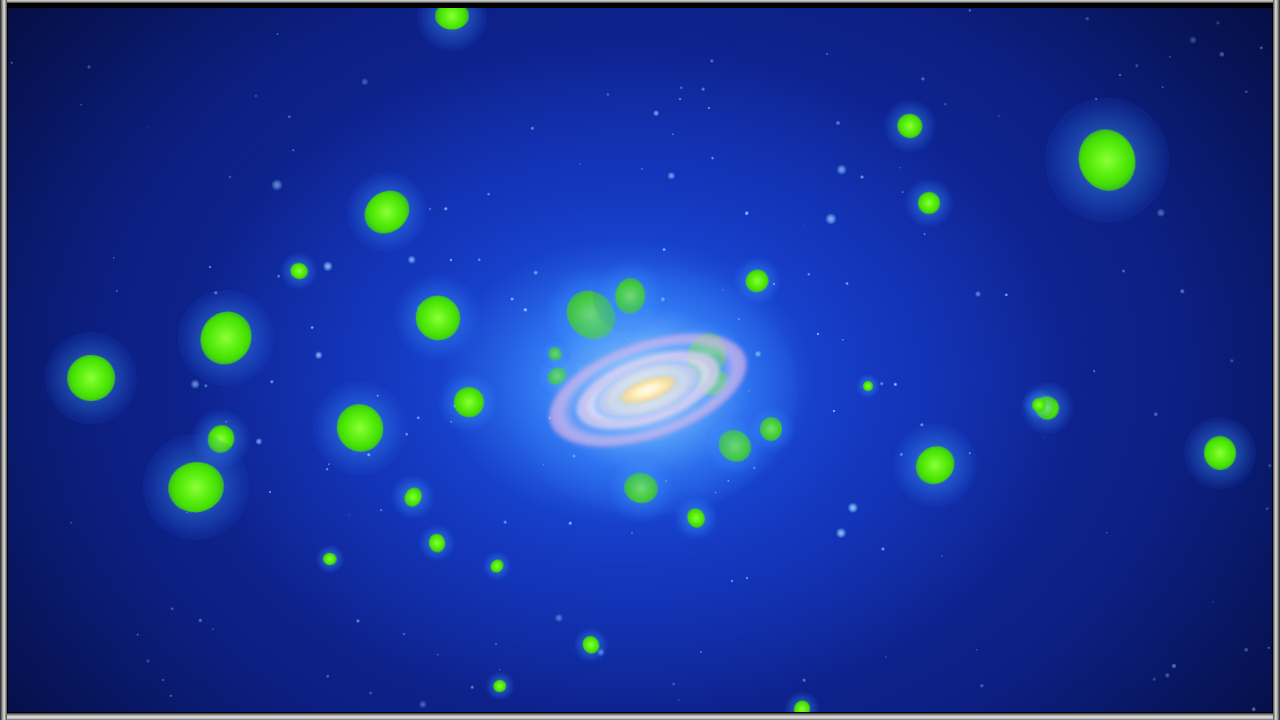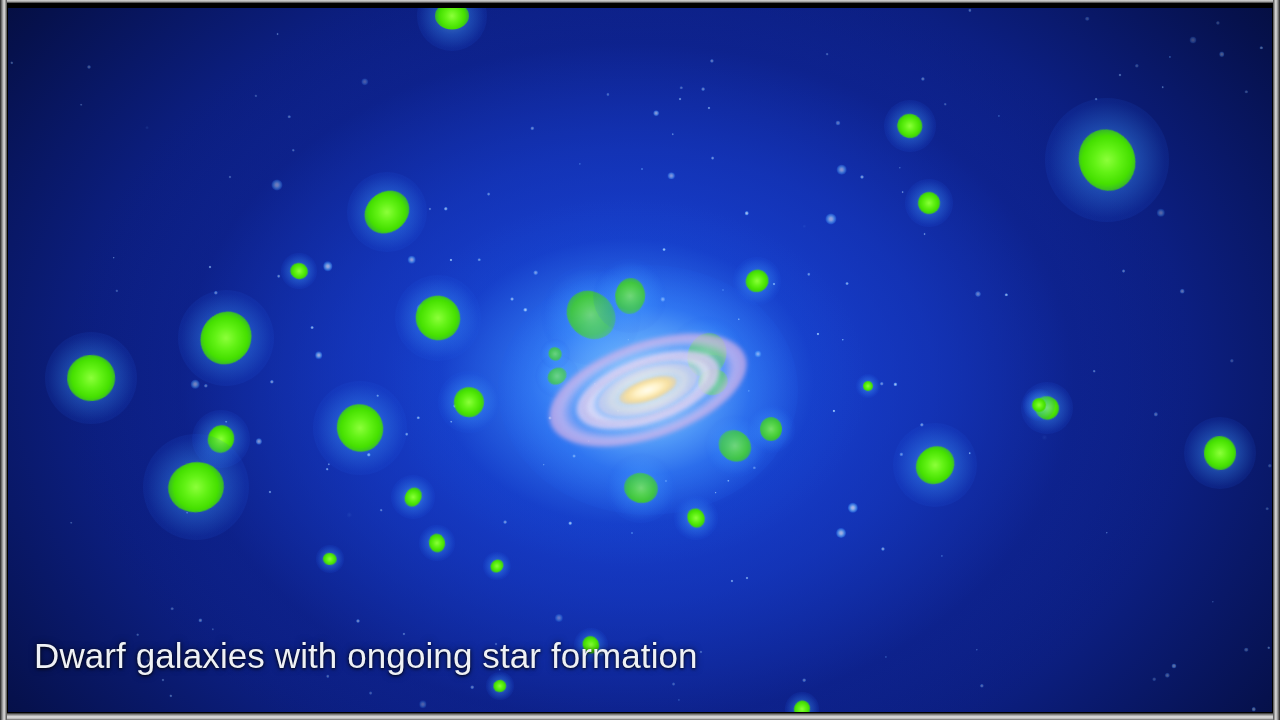--- a/index.html
+++ b/index.html
@@ -508,20 +508,19 @@
     <div id="spiral">
       <div class="glow"></div>
       <div class="disk arm-outer"></div>
       <div class="disk arm-mid"></div>
       <div class="dustlane"></div>
       <div class="disk arm-inner"></div>
       <div class="bulge"></div>
     </div>
   </div>
 
-  <div id="caption">Dwarf galaxies with ongoing star formation</div>
 
   <div id="bevel-top"></div>
   <div id="bevel-bottom"></div>
   <div id="bevel-left"></div>
   <div id="bevel-right"></div>
 
 </div>
 
 </body></html>

